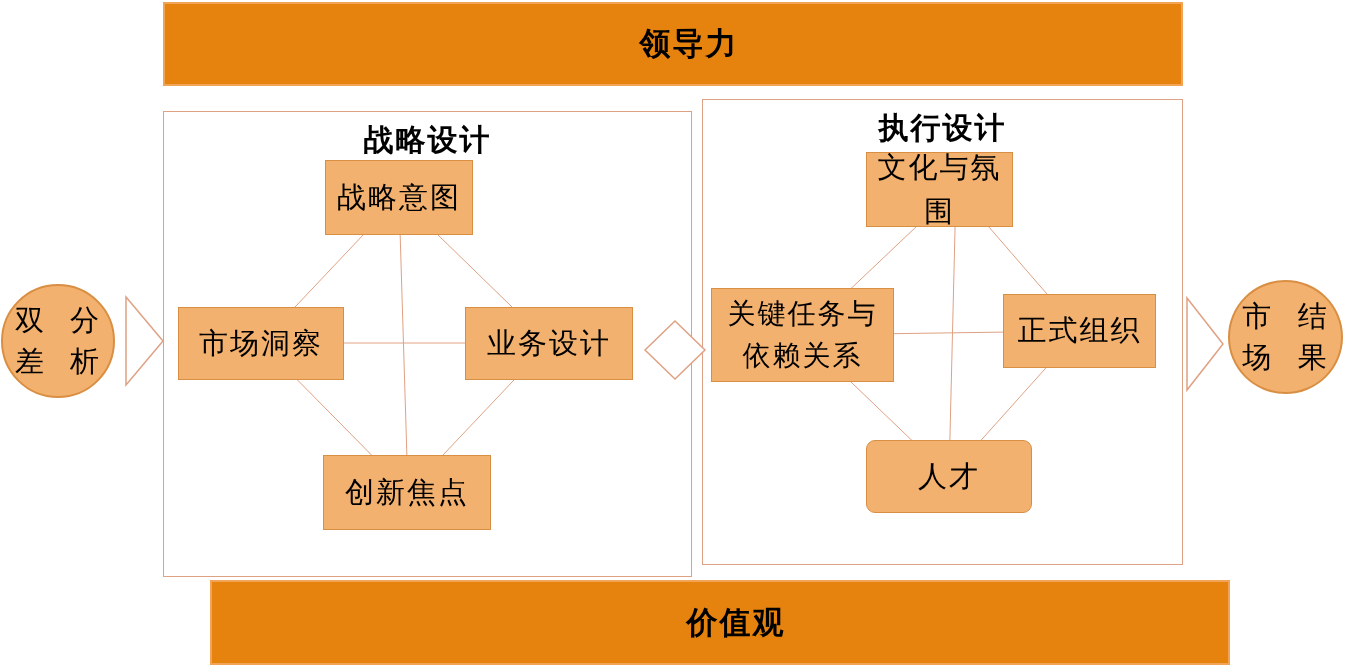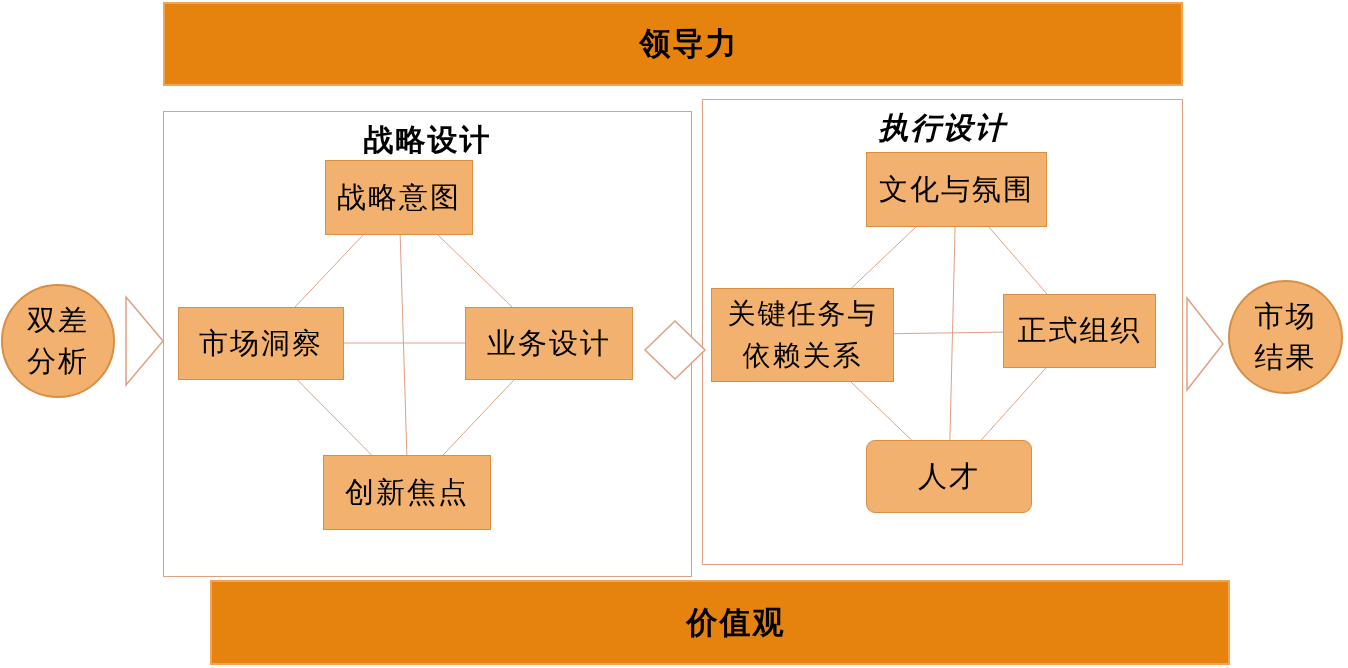--- a/index.html
+++ b/index.html
@@ -22,48 +22,48 @@
   }
   .bar-top{top:2px;height:84px;}
   .bar-bottom{top:580px;height:85px;margin-left:47px;}
   .panel{
     position:absolute;top:99px;height:466px;
     border:1px solid var(--connector,#DFA183);
     box-sizing:border-box;
     background:transparent;
   }
   .panel-left{left:163px;width:529px;margin-top:12px;}
-  .panel-right{left:702px;width:481px;font-style:italic;}
+  .panel-right{left:702px;width:481px;}
   .panel-title{
     position:absolute;top:8px;left:0;width:100%;
     text-align:center;font-size:30px;font-weight:bold;letter-spacing:2px;
   }
   .node{
     position:absolute;
     background:var(--node-fill,#F3B16F);
     border:1px solid var(--node-border,#D98F43);
     box-sizing:border-box;
     display:flex;flex-direction:column;align-items:center;justify-content:center;
     font-size:29px;letter-spacing:2px;text-align:center;line-height:1.5;
   }
   .n-st-top{left:325px;top:160px;width:148px;height:75px;}
   .n-st-left{left:178px;top:307px;width:166px;height:73px;}
   .n-st-right{left:465px;top:307px;width:168px;height:73px;}
   .n-st-bottom{left:323px;top:455px;width:168px;height:75px;}
-  .n-ex-top{left:866px;top:152px;width:181px;height:75px;}
+  .n-ex-top{left:866px;top:152px;width:147px;height:75px;}
   .n-ex-left{left:711px;top:288px;width:183px;height:94px;font-size:28px;line-height:1.5;}
   .n-ex-right{left:1003px;top:294px;width:153px;height:74px;}
   .n-ex-bottom{left:866px;top:440px;width:166px;height:73px;border-radius:9px;}
   .terminal{
     position:absolute;
     background:var(--node-fill,#F3B16F);
     border:2px solid var(--node-border,#D98F43);
     box-sizing:border-box;
     border-radius:50%;
-    display:flex;flex-direction:column;align-items:center;justify-content:center;
+    display:flex;flex-direction:row;align-items:center;justify-content:center;
     font-size:29px;letter-spacing:2px;text-align:center;line-height:1.4;
   }
   .t-left{left:1px;top:284px;width:114px;height:114px;}
   .t-right{left:1228px;top:280px;width:115px;height:114px;}
   .line{stroke:var(--connector,#DFA183);stroke-width:1;fill:none;}
   .shape{fill:#ffffff;stroke:var(--connector,#DFA183);stroke-width:1.5;}
 </style>
 </head>
 <body>
 

